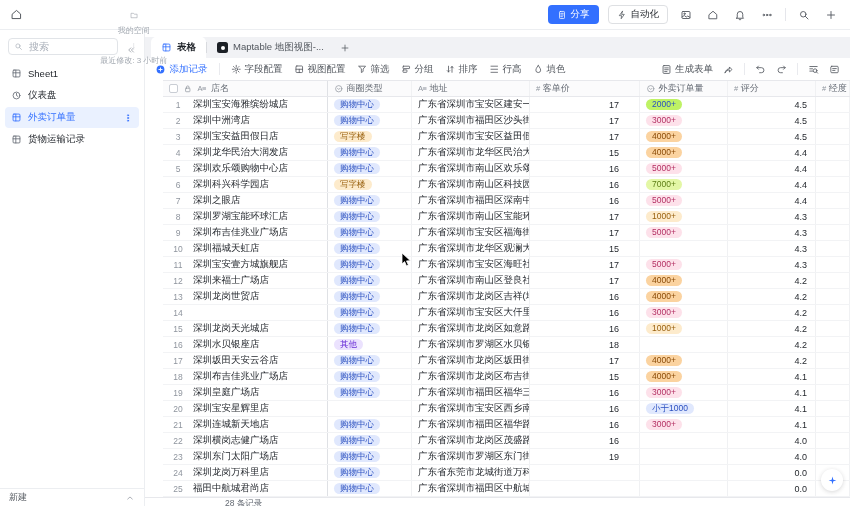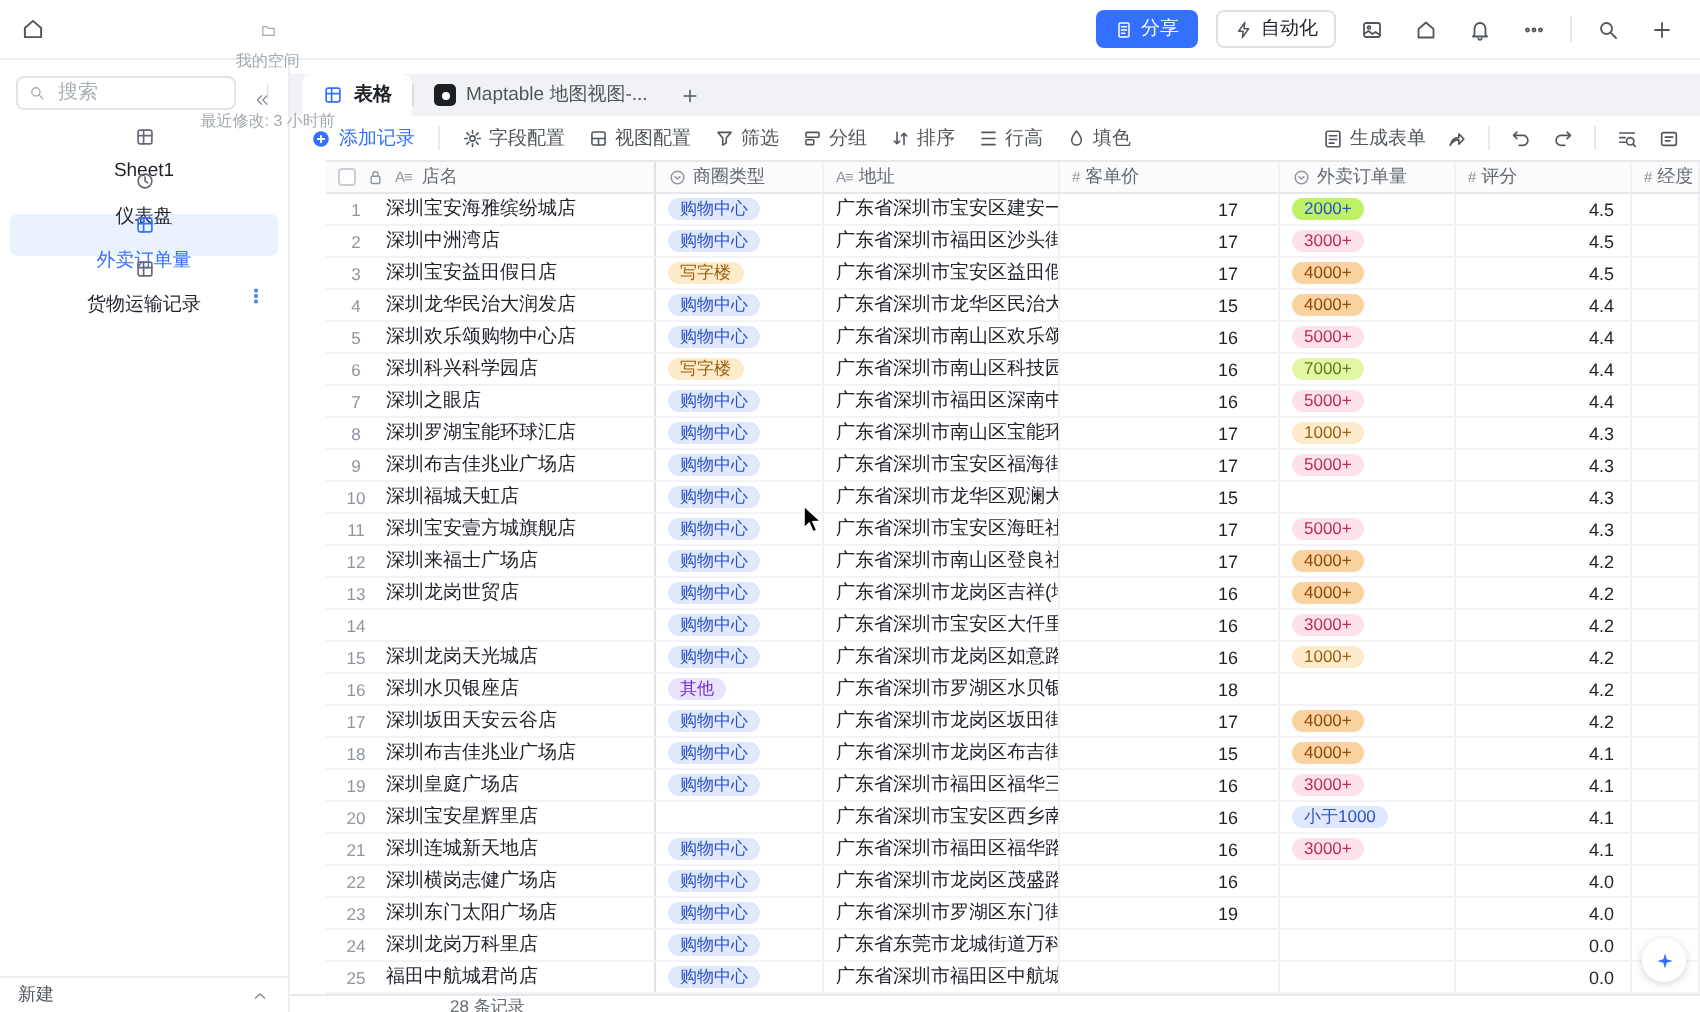--- a/index.html
+++ b/index.html
@@ -43,21 +43,21 @@
     border-right:1px solid #eceef1; }
   .sb-search { margin:8px 6px 8px 8px; width:110px; height:17px; border:1px solid #e1e4e8; border-radius:4px;
     display:flex; align-items:center; gap:4px; padding:0 5px; color:#a8aeb8; }
   .sb-search .ic { width:9px; height:9px; }
   .sb-search input { border:none; outline:none; width:80px; font-size:10px; font-family:inherit; color:#1f2329; background:transparent; }
   .sb-search input::placeholder { color:#a8aeb8; }
   .sb-collapse { position:absolute; top:13px; right:6px; width:14px; height:14px; color:#8f959e; display:flex; align-items:center; justify-content:center; }
   .sb-collapse .ic { width:10px; height:10px; }
   .sb-list { margin-top:4px; }
   .sb-item { height:21px; margin:1px 5px; padding:0 6px; border-radius:4px; display:flex; align-items:center; gap:6px;
-    font-size:9.5px; color:#1f2329;flex-direction:column; }
+    font-size:9.5px; color:#1f2329; }
   .sb-item .ic { width:11px; height:11px; color:#646a73; }
   .sb-item.active { background:#eaf1ff; color:#3370ff; }
   .sb-item.active .ic { color:#3370ff; }
   .sb-item .sb-more { margin-left:auto; width:10px; height:10px; color:#3370ff; }
   .sb-footer { position:absolute; bottom:0; left:0; right:0; height:18px; border-top:1px solid #eceef1;
     display:flex; align-items:center; justify-content:space-between; padding:0 9px; font-size:9px; color:#51565d; background:#fff; }
   .sb-footer .ic { width:10px; height:10px; color:#8f959e; }
 
   
   .main { position:absolute; top:30px; left:145px; right:0; bottom:0; display:flex; flex-direction:column; background:#fff; }

